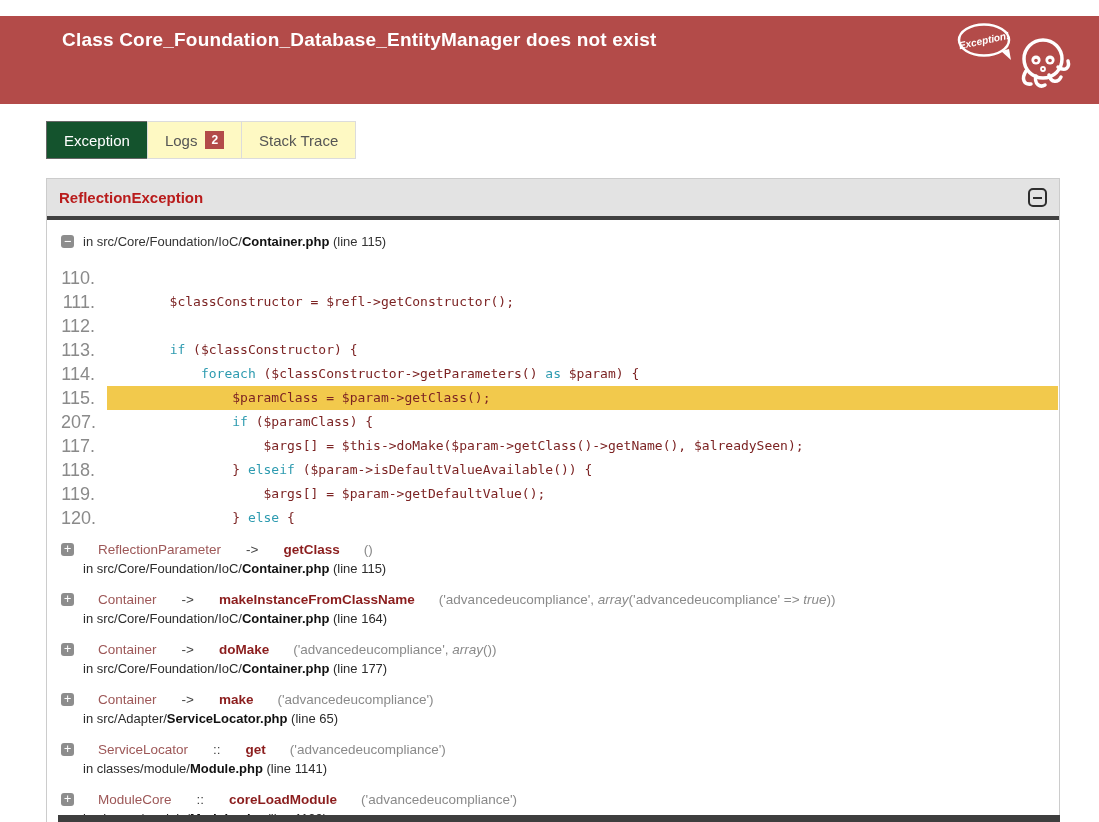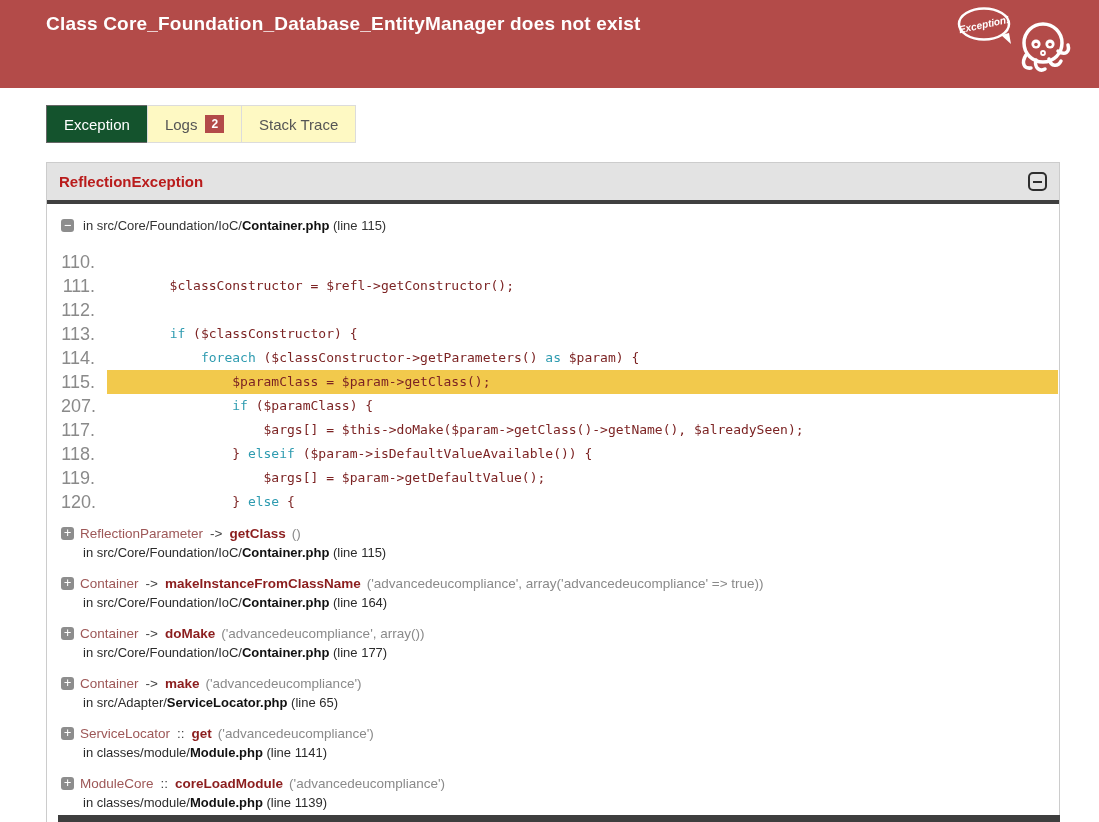--- a/index.html
+++ b/index.html
@@ -8,21 +8,21 @@
     width: 1099px; height: 822px; overflow: hidden; position: relative;
     background: #ffffff;
     font-family: "Liberation Sans", sans-serif;
     color: #222;
   }
   
   .topbar {
     height: 88px; background: #b34b49; position: relative;
   }
   .topbar h1 {
-    margin: 0; padding: 13px 150px 0 46px;
+    margin: 16px; padding: 13px 150px 0 46px;
     color: #fff; font-size: 19px; font-weight: bold; letter-spacing: .2px;
     white-space: nowrap; overflow: hidden;
   }
   .logo { position: absolute; top: 3px; right: 20px; width: 122px; height: 76px; }
   
   .tabs { display: flex; margin: 17px 0 0 46px; }
   .tab {
     display: flex; align-items: center; gap: 8px;
     padding: 9px 17px; font-size: 15px; color: #555;
     background: #fef9c3; border: 1px solid #dcdcdc; margin-left: -1px;
@@ -73,26 +73,26 @@
     flex: 0 0 46px; width: 46px; text-align: right; padding-right: 12px;
     color: #8a8a8a; font-size: 18px; font-family: "Liberation Sans", sans-serif;
   }
   .code { white-space: pre; flex: 1; height: 24px; line-height: 24px; color: #7c2323; }
   .code.hl { background: #f2c94c; }
   .tk-d { color: #7c2323; }
   .tk-k { color: #2e9bb0; }
   
   .stack { margin-top: 10px; padding-right: 14px; }
   .frame { margin: 0 0 16px 0; }
-  .frame-line1 { display: flex; align-items: center; gap: 6px; font-size: 13.5px; }
+  .frame-line1 { display: flex; align-items: center; gap: 24px; font-size: 13.5px; }
   .cls { color: #9d5757; }
   .op  { color: #444; margin: 0 1px; }
   .mtd { color: #8b1d1d; font-weight: bold; }
   .args { color: #8a8a8a; }
-  .args .i { }
+  .args .i { font-style: italic; }
   .frame-line2 { margin: 4px 0 0 22px; font-size: 13px; color: #2b2b2b; }
   .frame-line2 b { font-weight: bold; color: #111; }
   
   .partial-bar {
     position: absolute; left: 58px; width: 1002px; bottom: 0; height: 7px;
     background: #3e3e3e; z-index: 5;
   }
 </style>
 </head>
 <body>

